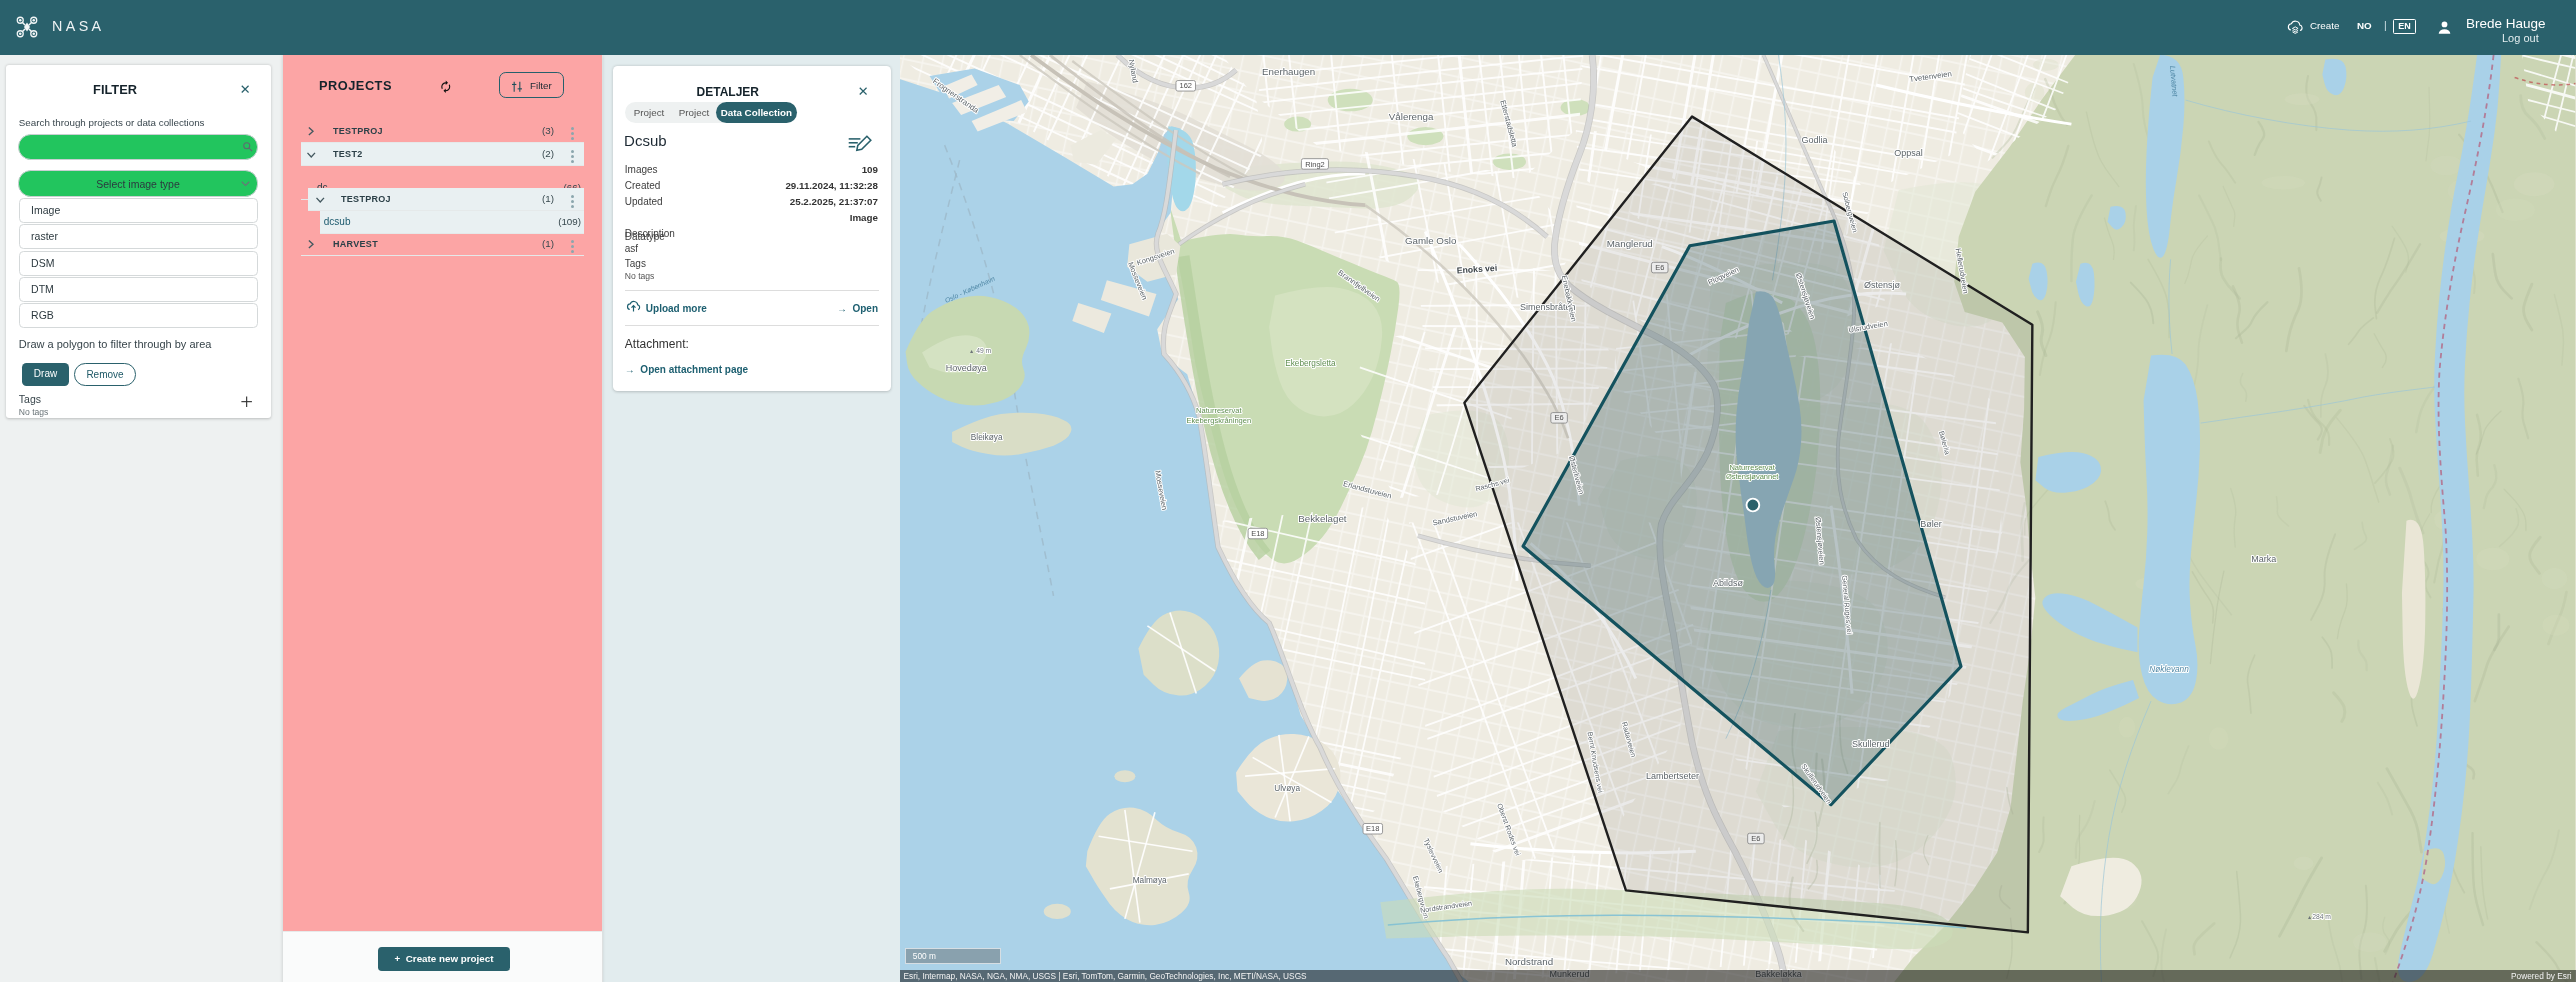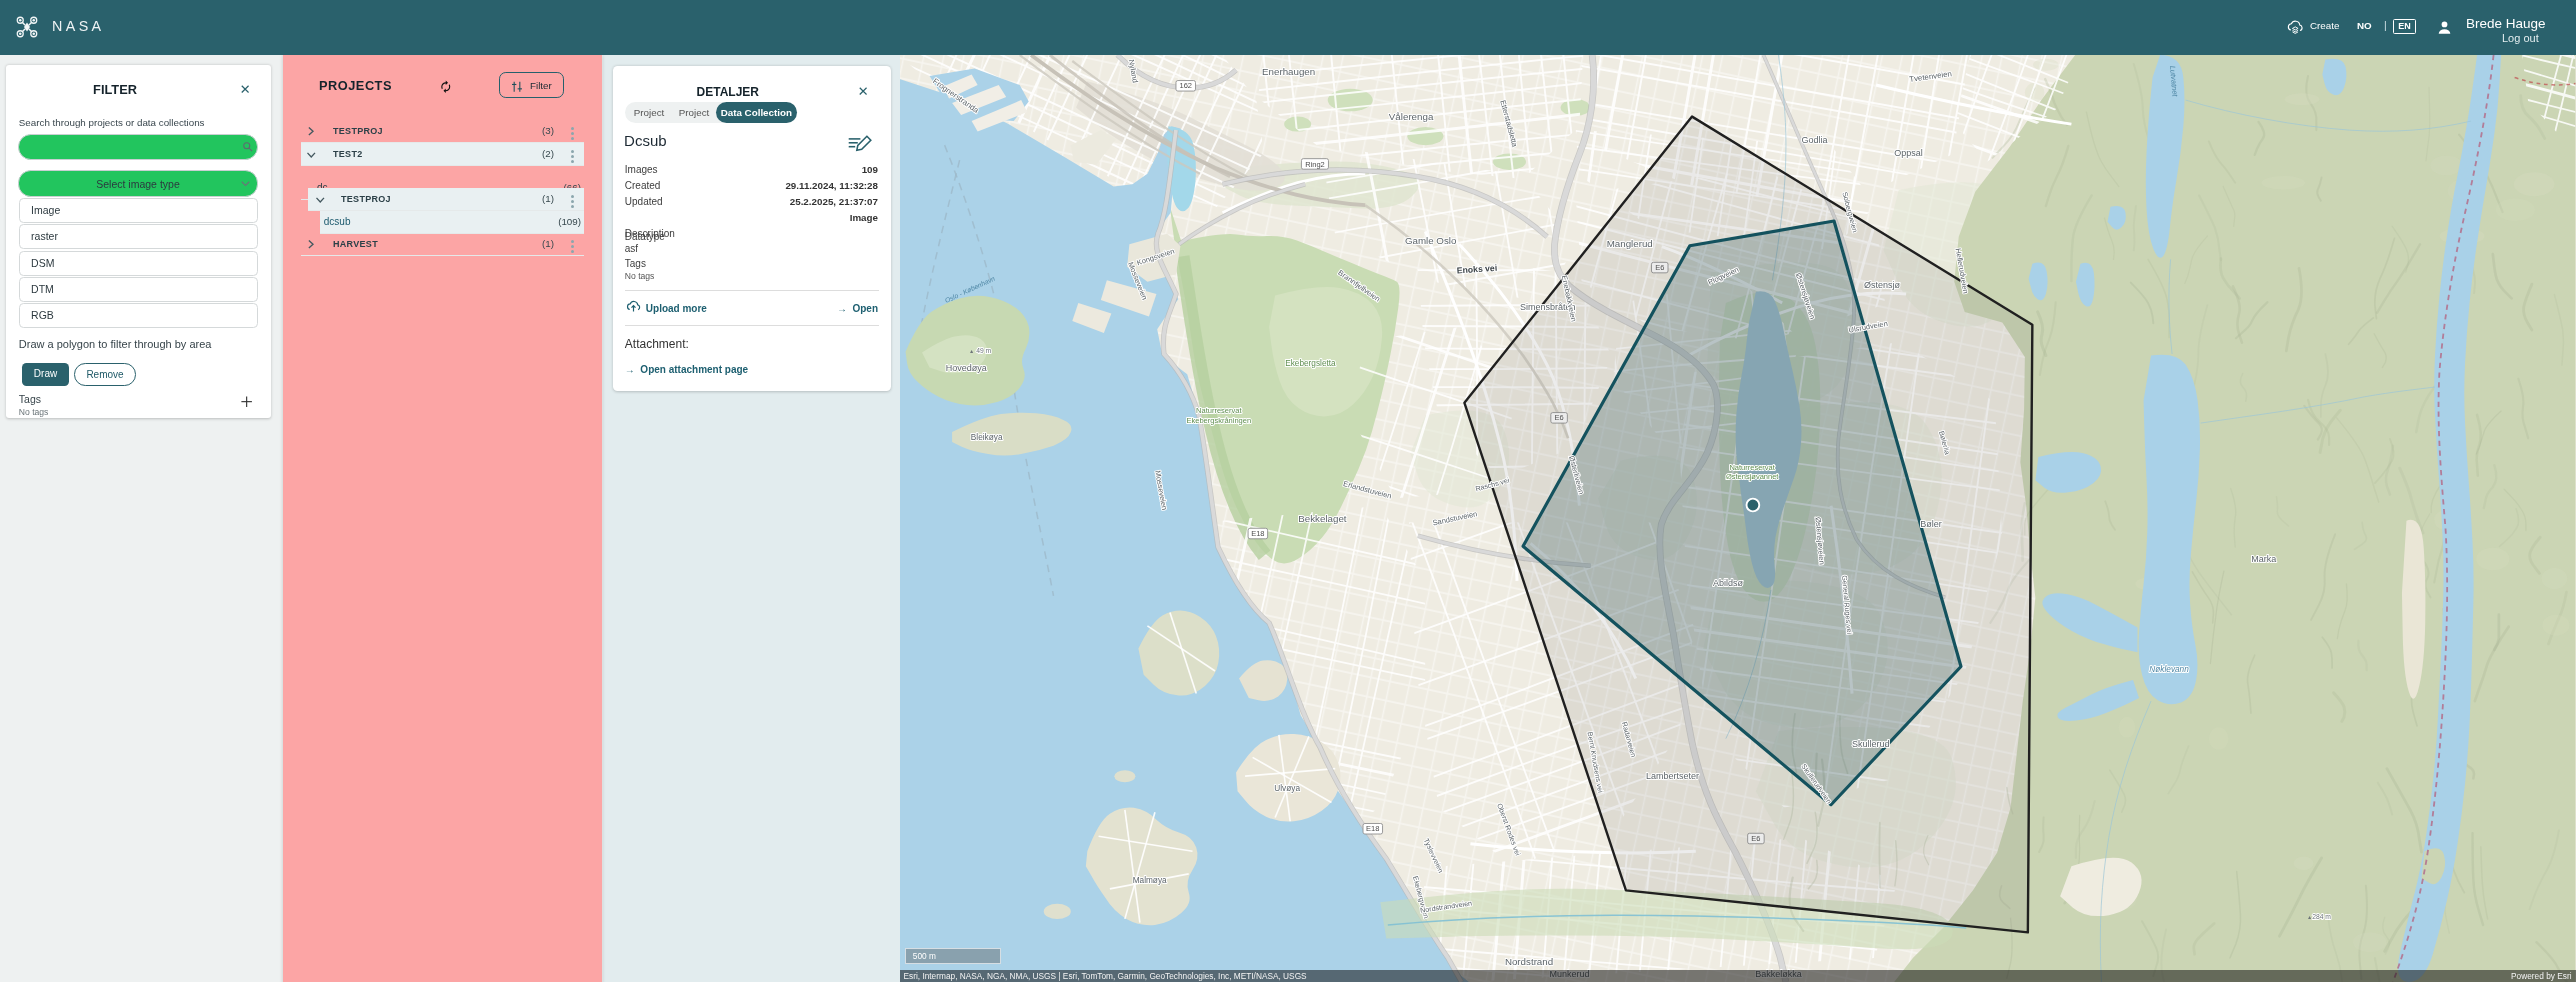--- a/index.html
+++ b/index.html
@@ -1077,20 +1077,23 @@
         <path class="chev" d="M2.5,2 L8,7 L2.5,12"></path>
       </svg>
       <span class="tname" style="position:absolute;left:32px;top:6px;">HARVEST</span>
       <span class="tcount" style="right:30px;top:5.3px;">(1)</span>
       <div class="kebab" style="left:270px;top:6.8px;">
         <b></b>
         <b></b>
         <b></b>
       </div>
     </div>
+ <div style="position:absolute;left:0;top:876px;width:319px;height:51px;background:#fafbfb;border-top:0.8px solid #e7eaea;">
+   <div style="position:absolute;left:95px;top:15px;width:132px;height:24px;background:#2a616c;border-radius:3.8px;color:#fff;font-size:9.8px;font-weight:bold;text-align:center;line-height:24px;">+&nbsp;&nbsp;Create new project</div>
+ </div>
 </div>
 <div id="filterP" class="card">
  <div class="ptitle" style="position:absolute;left:0;width:218px;text-align:center;top:16.5px;">FILTER</div>
  <svg width="8.3" height="8.3" style="position:absolute;left:235px;top:20px;" viewBox="0 0 11 11">
       <g class="xicon">
         <line x1="1" y1="1" x2="10" y2="10"></line>
         <line x1="10" y1="1" x2="1" y2="10"></line>
       </g>
     </svg>
  <div style="position:absolute;left:12.8px;top:52px;font-size:9.8px;color:#3a474e;">Search through projects or data collections</div>

